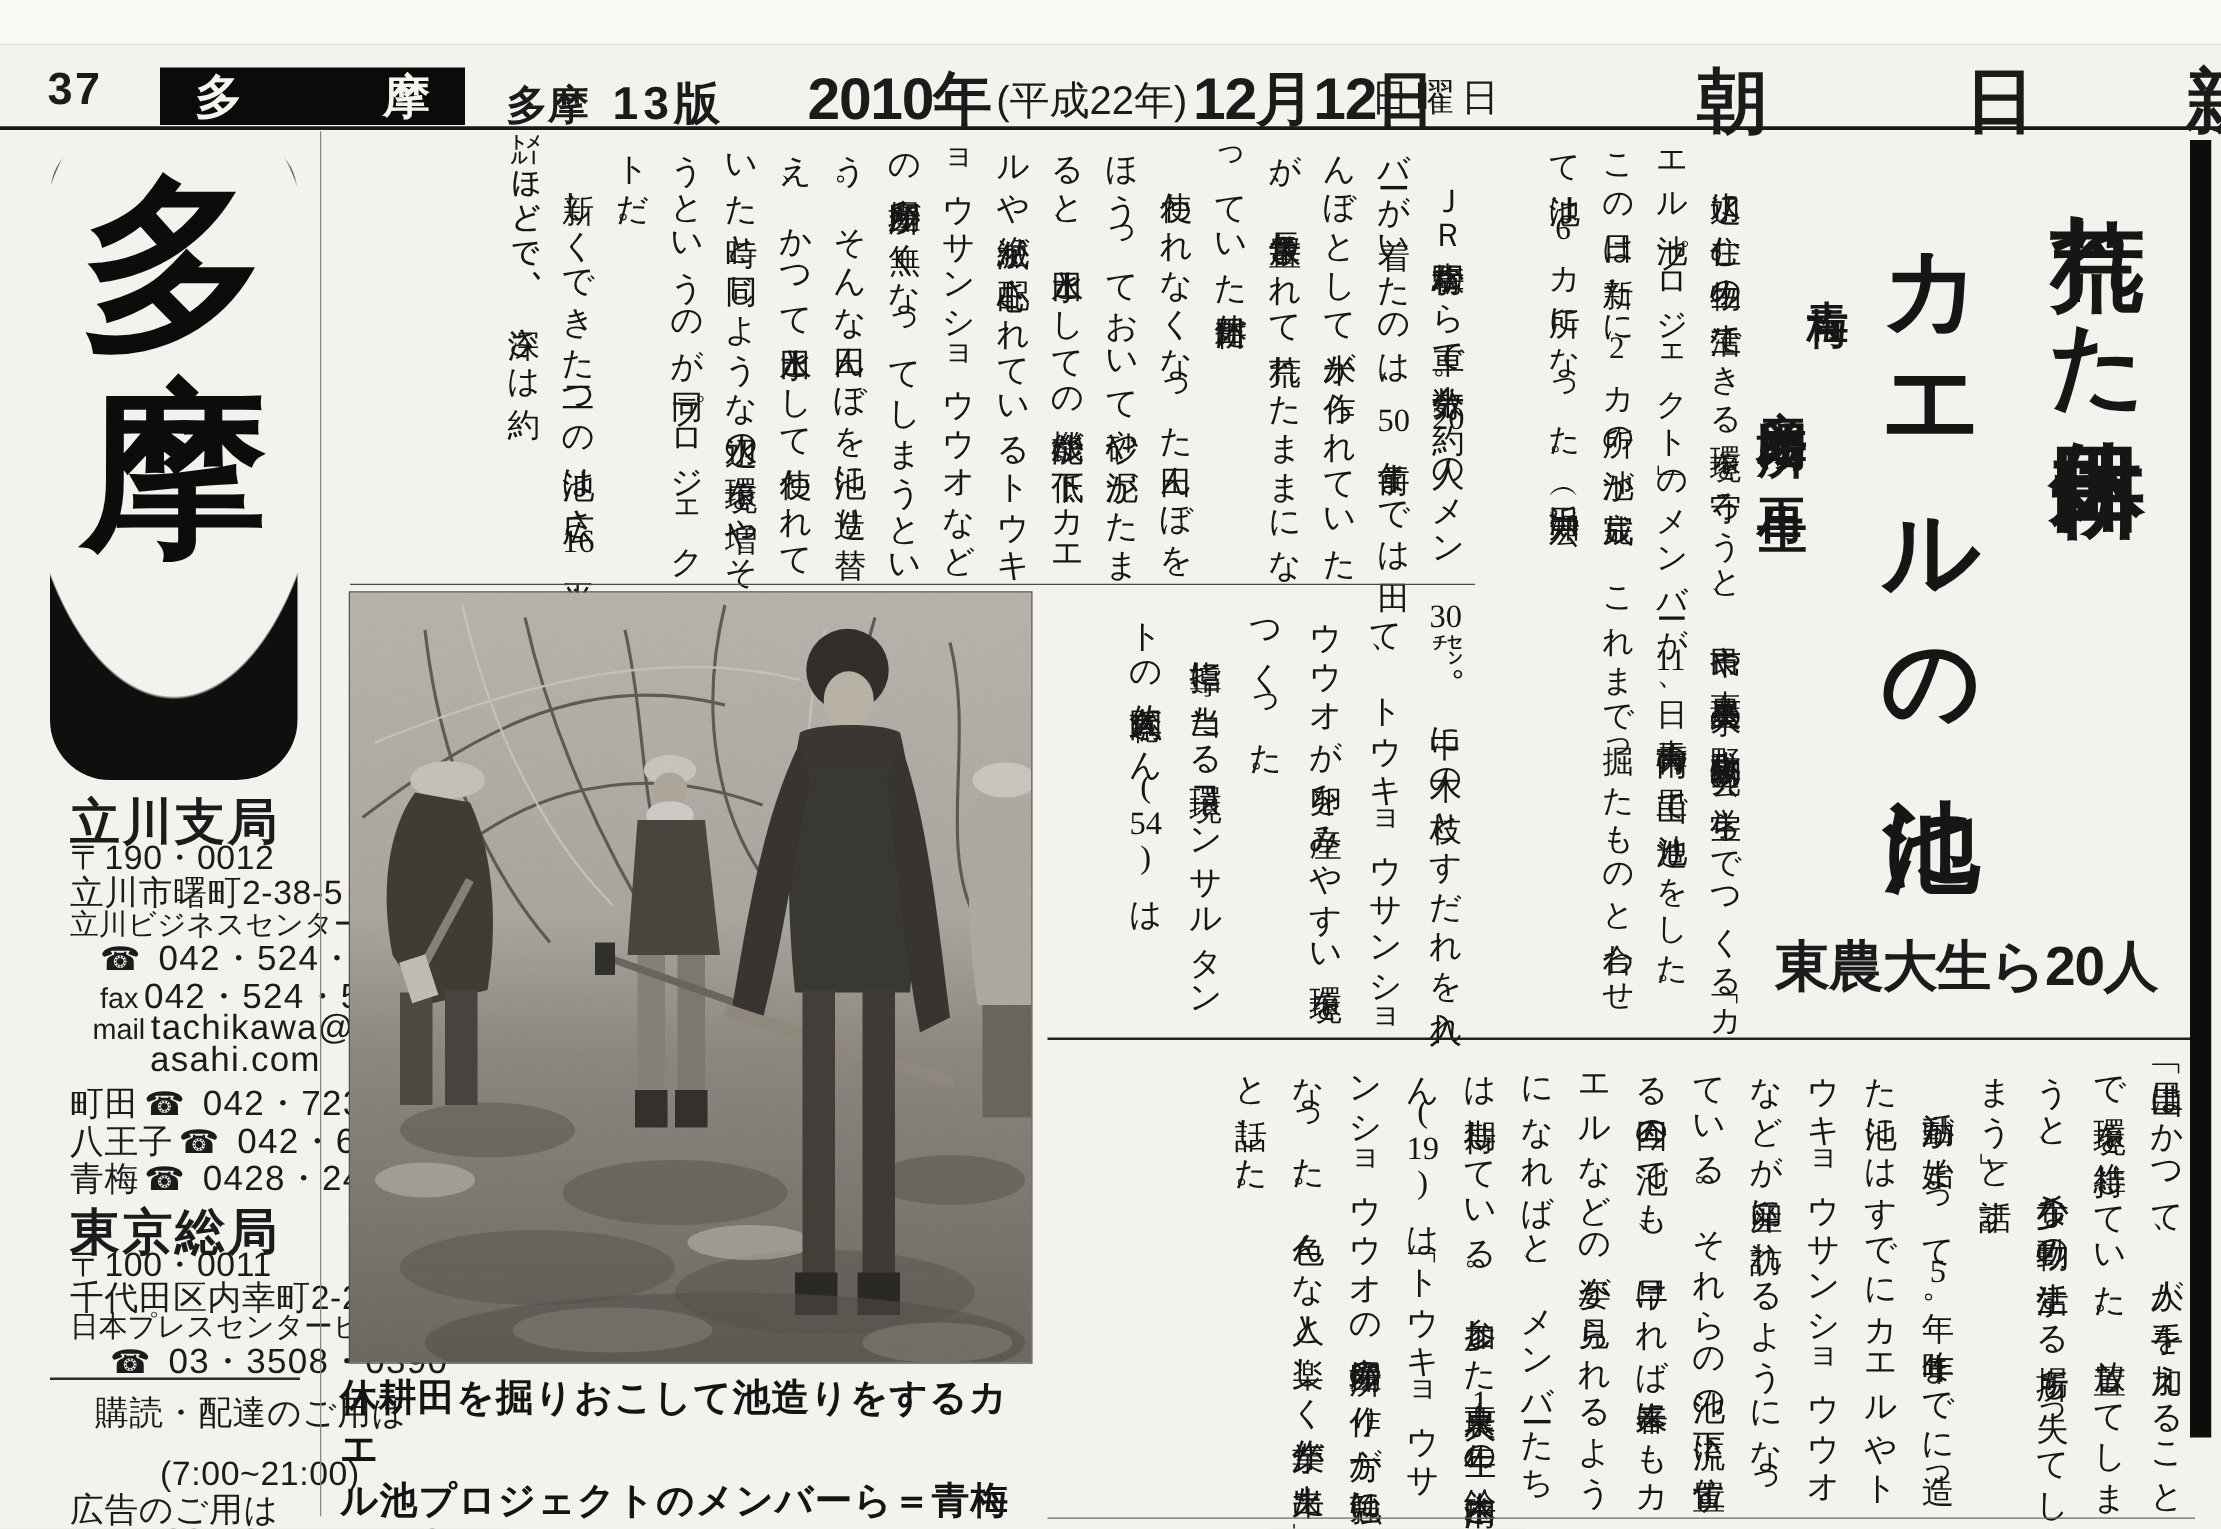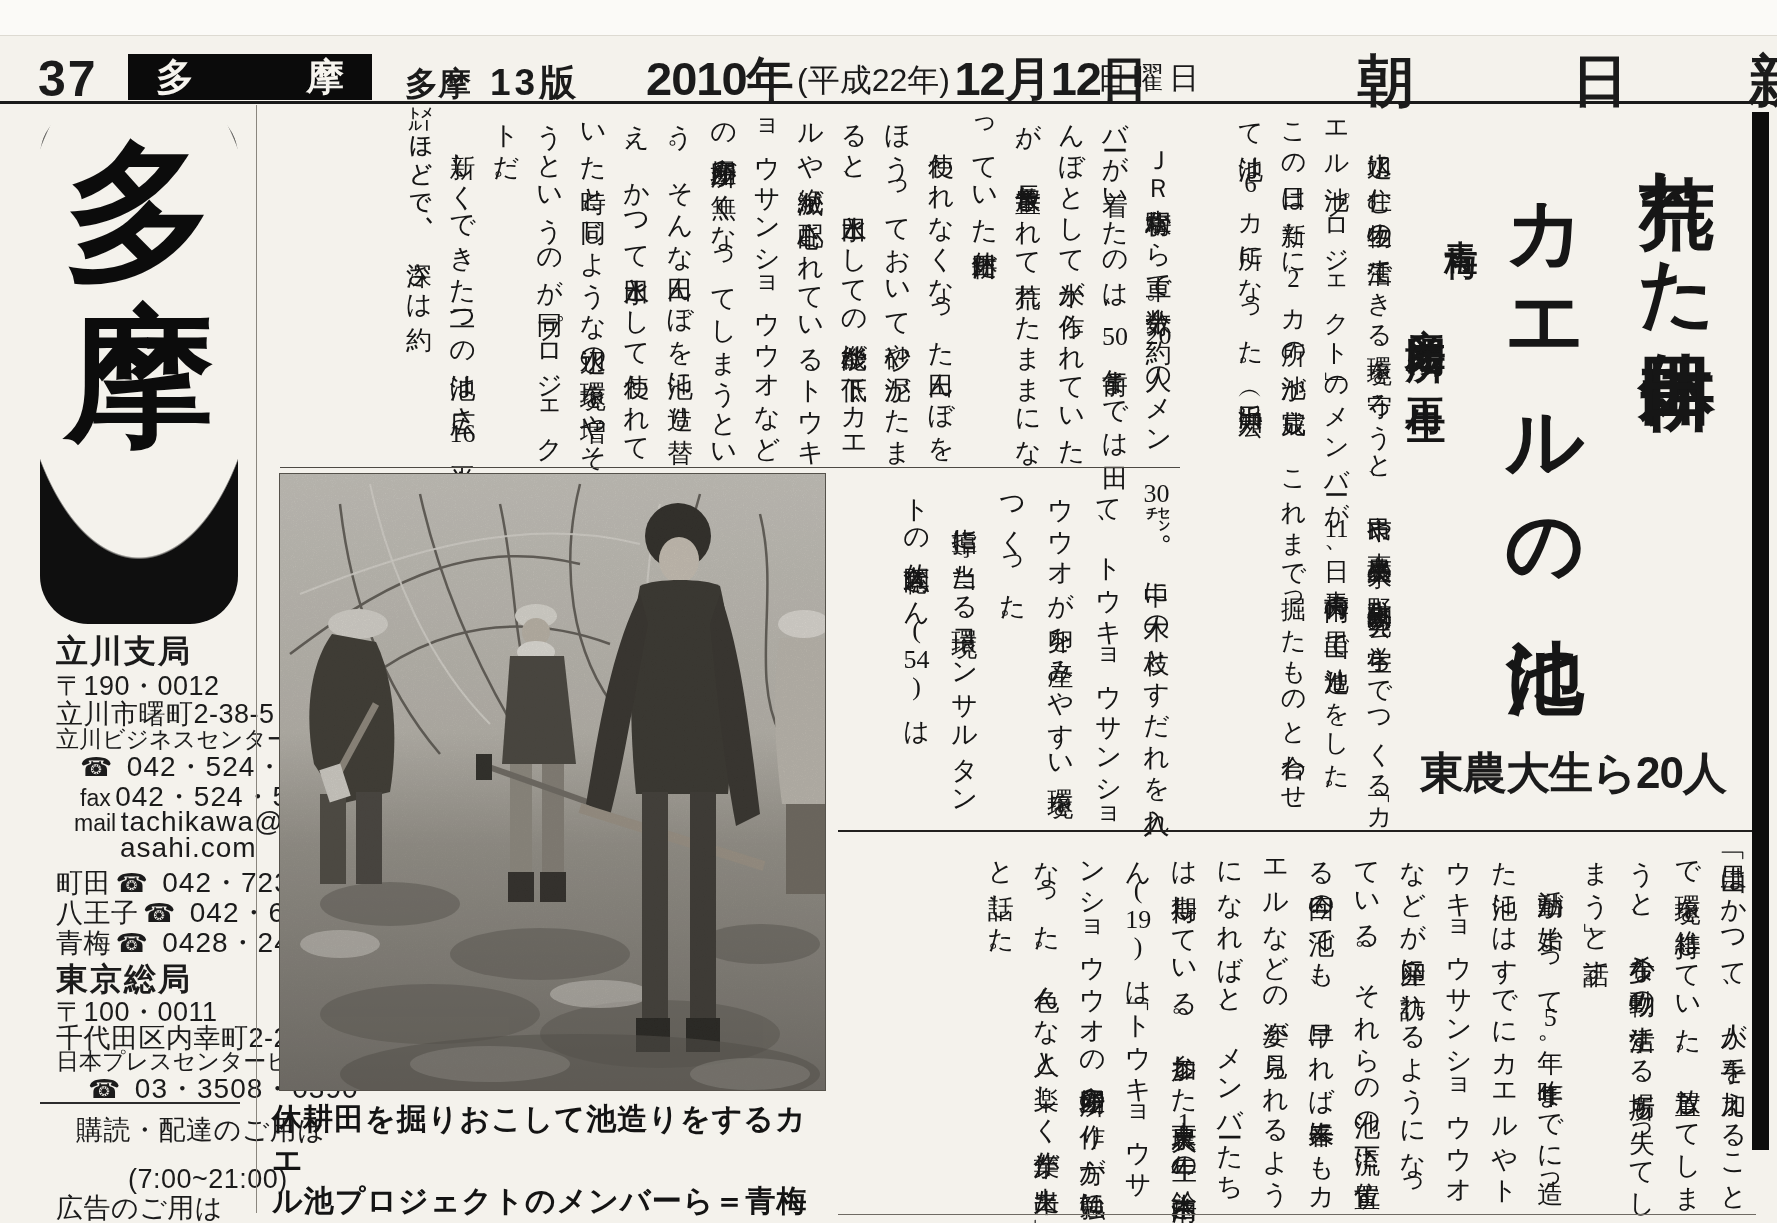--- a/index.html
+++ b/index.html
@@ -7,21 +7,21 @@
   #page {
     position:relative; width:1777px; height:1223px;
     background:#f4f2ec; overflow:hidden;
     font-family:"Liberation Sans","DejaVu Sans",sans-serif;
     color:#1b1b1b;
   }
   .abs { position:absolute; }
 
   
   .top-strip { left:0; top:0; width:1777px; height:36px; background:#fbfaf7; border-bottom:1px solid #dddad2; }
-  .pagenum { left:38px; top:50px; font-size:50px; font-weight:bold; letter-spacing:2px; }
+  .pagenum { left:38px; top:50px; font-size:36px; font-weight:bold; letter-spacing:2px; }
   .ed-box { left:128px; top:54px; width:244px; height:46px; background:#0b0b0b; color:#f6f4ee;
             display:flex; align-items:center; justify-content:space-between; padding:0 28px;
             font-size:38px; font-weight:bold; font-family:"Liberation Serif","DejaVu Serif",serif; }
   .ed-name { left:405px; top:62px; font-size:33px; font-weight:600; }
   .ed-ver  { left:490px; top:58px; font-size:37px; font-weight:600; letter-spacing:4px; }
   .date-block { left:646px; top:48px; white-space:nowrap; }
   .date-big { font-size:47px; font-weight:900; letter-spacing:-1px; }
   .date-era { font-size:32px; font-weight:500; position:relative; top:-4px; }
   .weekday { left:1097px; top:58px; font-size:30px; letter-spacing:6px; }
   .masthead-char { top:44px; font-size:56px; font-weight:bold; font-family:"Liberation Serif","DejaVu Serif",serif; }
@@ -30,21 +30,21 @@
 
   
   .logo-box {
     left:40px; top:108px; width:198px; height:516px; border-radius:48px;
     background:radial-gradient(ellipse 127px 258px at 50% 38%, #f4f2ec 98%, #0f0f0f 99%);
   }
   .logo-char { left:0; width:198px; text-align:center; font-size:150px; font-weight:900;
                font-family:"Liberation Serif","DejaVu Serif",serif; color:#0c0c0c; line-height:1; }
   #logo-c0 { top:30px; } #logo-c1 { top:196px; }
   .sb { left:56px; white-space:nowrap; }
-  .sb-title { font-size:32px; font-weight:bold; letter-spacing:2px; }
+  .sb-title { font-size:40px; font-weight:bold; letter-spacing:2px; }
   .sb-line  { font-size:27px; letter-spacing:0.5px; }
   .sb-small { font-size:23px; }
   .sb-num { font-size:28px; letter-spacing:1px; }
   .ph-icon { font-size:26px; margin-right:10px; }
   .sb-rule { left:40px; top:1072px; width:200px; height:2px; background:#2c2c2c; }
 
   
   .vtext {
     writing-mode:vertical-rl; text-orientation:upright;
     font-family:"Liberation Serif","DejaVu Serif",serif; color:#161616;

